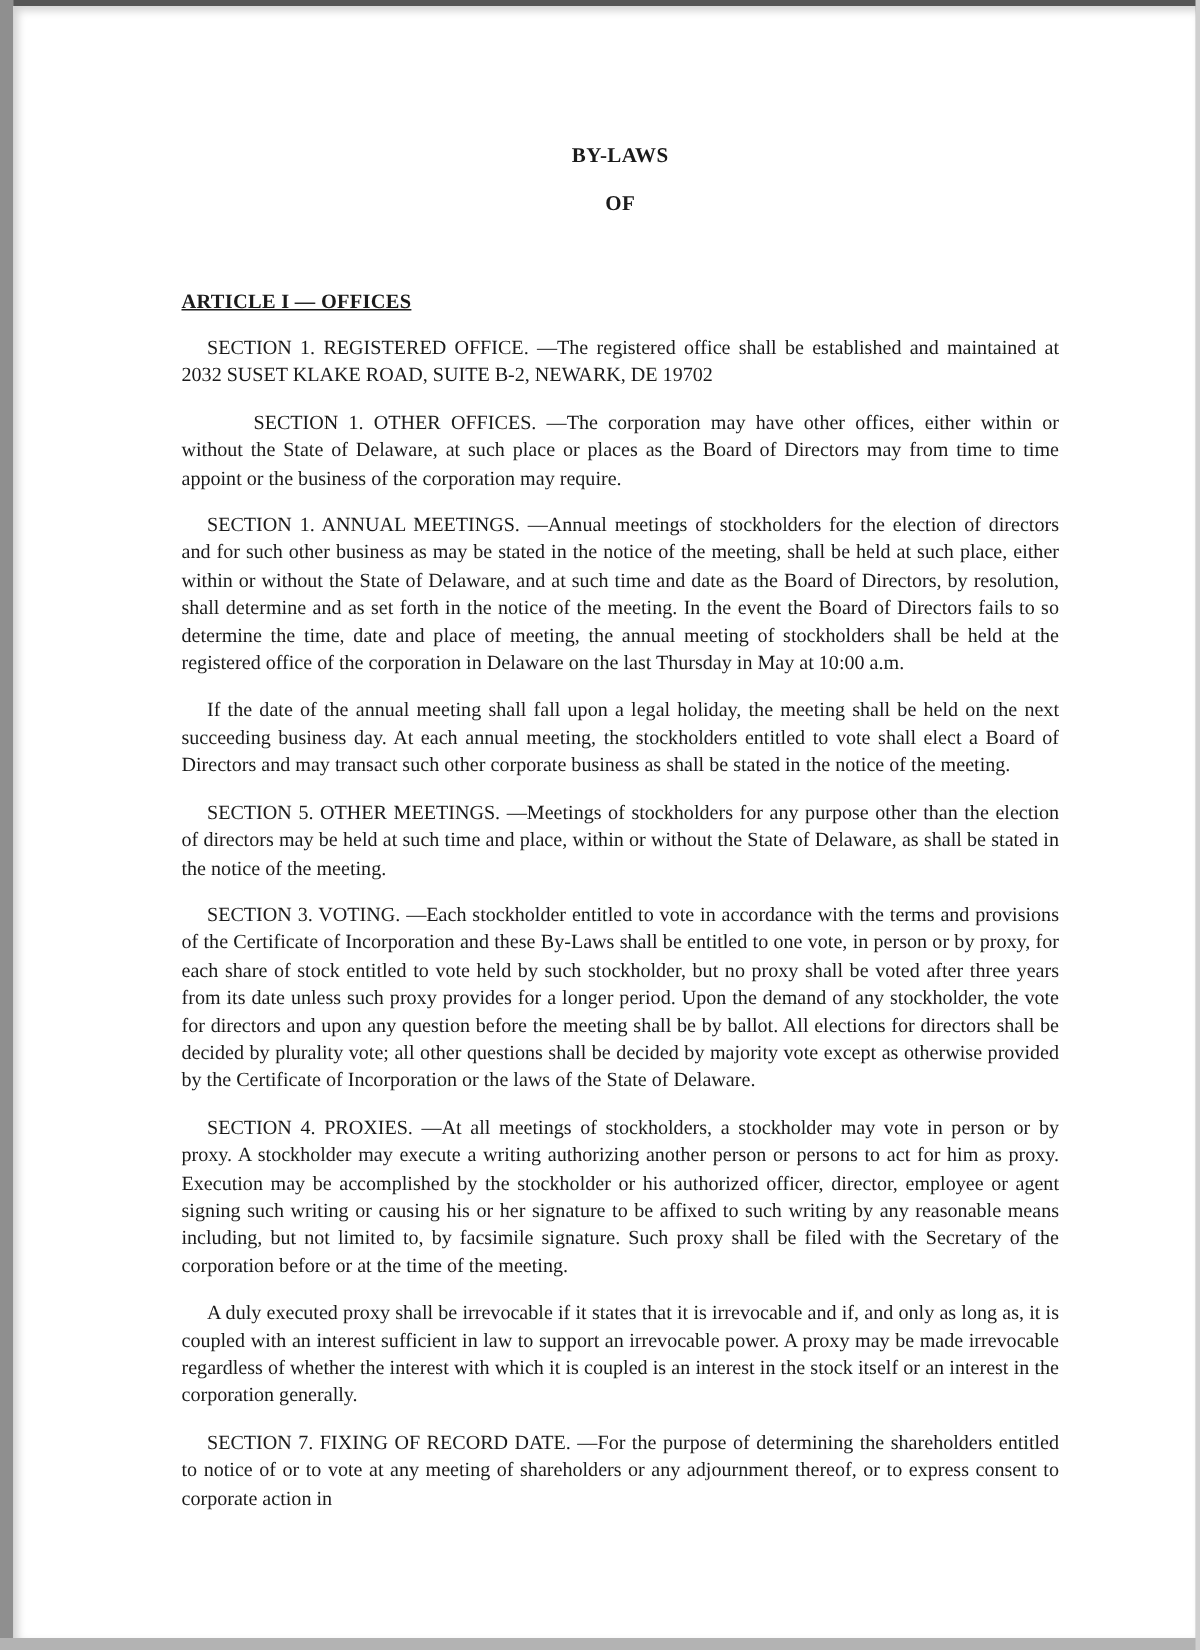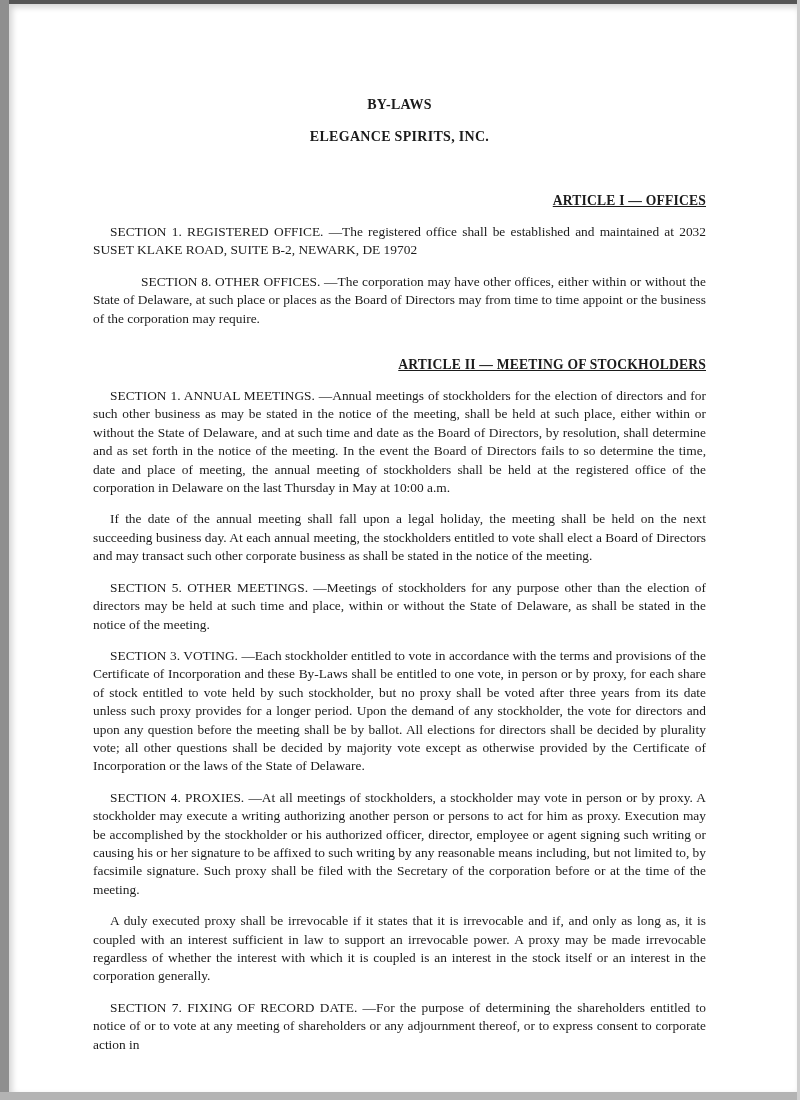--- a/index.html
+++ b/index.html
@@ -22,37 +22,37 @@
   .edge-right  { position: absolute; top: 0; right: 0; bottom: 0; width: 3px; background: #cfcfcf; }
 
   .page {
     position: absolute;
     top: 4px;
     left: 9px;
     right: 3px;
     bottom: 8px;
     background: #ffffff;
     box-shadow: inset 3px 3px 6px rgba(0,0,0,0.18);
-    padding: 92px 91px 0 84px;
+    padding: 92px 91px 0 112px;
     box-sizing: border-box;
     color: #1b1b1b;
   }
 
   .title-block { text-align: center; margin: 0 0 46px 0; }
   .title-block p {
     margin: 0 0 14px 0;
     font-size: 14px;
     line-height: 18px;
     font-weight: bold;
     letter-spacing: 0.3px;
   }
 
   .article-heading {
     margin: 28px 0 0 0;
-    text-align: right;
+    text-align: left;
     font-size: 13.6px;
     line-height: 18px;
     font-weight: bold;
     text-decoration: underline;
     letter-spacing: 0.2px;
   }
 
   .para {
     margin: 13px 0 0 0;
     font-size: 13.4px;
@@ -68,28 +68,27 @@
 <div class="canvas">
   <div class="edge-top"></div>
   <div class="edge-left"></div>
   <div class="edge-bottom"></div>
   <div class="edge-right"></div>
 
   <div class="page">
 
     <div class="title-block">
       <p>BY-LAWS</p>
-      <p>ELEGANCE SPIRITS, INC.</p>
+      <p>OF</p>
     </div>
 
     <h2 class="article-heading">ARTICLE I — OFFICES</h2>
     <p class="para indent-sm">SECTION 1. REGISTERED OFFICE. —The registered office shall be established and maintained at 2032 SUSET KLAKE ROAD, SUITE B-2, NEWARK, DE 19702</p>
-    <p class="para indent-lg">SECTION 8. OTHER OFFICES. —The corporation may have other offices, either within or without the State of Delaware, at such place or places as the Board of Directors may from time to time appoint or the business of the corporation may require.</p>
+    <p class="para indent-lg">SECTION 1. OTHER OFFICES. —The corporation may have other offices, either within or without the State of Delaware, at such place or places as the Board of Directors may from time to time appoint or the business of the corporation may require.</p>
 
-    <h2 class="article-heading">ARTICLE II — MEETING OF STOCKHOLDERS</h2>
     <p class="para indent-sm">SECTION 1. ANNUAL MEETINGS. —Annual meetings of stockholders for the election of directors and for such other business as may be stated in the notice of the meeting, shall be held at such place, either within or without the State of Delaware, and at such time and date as the Board of Directors, by resolution, shall determine and as set forth in the notice of the meeting. In the event the Board of Directors fails to so determine the time, date and place of meeting, the annual meeting of stockholders shall be held at the registered office of the corporation in Delaware on the last Thursday in May at 10:00 a.m.</p>
     <p class="para indent-sm">If the date of the annual meeting shall fall upon a legal holiday, the meeting shall be held on the next succeeding business day. At each annual meeting, the stockholders entitled to vote shall elect a Board of Directors and may transact such other corporate business as shall be stated in the notice of the meeting.</p>
     <p class="para indent-sm">SECTION 5. OTHER MEETINGS. —Meetings of stockholders for any purpose other than the election of directors may be held at such time and place, within or without the State of Delaware, as shall be stated in the notice of the meeting.</p>
     <p class="para indent-sm">SECTION 3. VOTING. —Each stockholder entitled to vote in accordance with the terms and provisions of the Certificate of Incorporation and these By-Laws shall be entitled to one vote, in person or by proxy, for each share of stock entitled to vote held by such stockholder, but no proxy shall be voted after three years from its date unless such proxy provides for a longer period. Upon the demand of any stockholder, the vote for directors and upon any question before the meeting shall be by ballot. All elections for directors shall be decided by plurality vote; all other questions shall be decided by majority vote except as otherwise provided by the Certificate of Incorporation or the laws of the State of Delaware.</p>
     <p class="para indent-sm">SECTION 4. PROXIES. —At all meetings of stockholders, a stockholder may vote in person or by proxy. A stockholder may execute a writing authorizing another person or persons to act for him as proxy. Execution may be accomplished by the stockholder or his authorized officer, director, employee or agent signing such writing or causing his or her signature to be affixed to such writing by any reasonable means including, but not limited to, by facsimile signature. Such proxy shall be filed with the Secretary of the corporation before or at the time of the meeting.</p>
     <p class="para indent-sm">A duly executed proxy shall be irrevocable if it states that it is irrevocable and if, and only as long as, it is coupled with an interest sufficient in law to support an irrevocable power. A proxy may be made irrevocable regardless of whether the interest with which it is coupled is an interest in the stock itself or an interest in the corporation generally.</p>
     <p class="para indent-sm">SECTION 7. FIXING OF RECORD DATE. —For the purpose of determining the shareholders entitled to notice of or to vote at any meeting of shareholders or any adjournment thereof, or to express consent to corporate action in</p>
 
   </div>
 </div>

